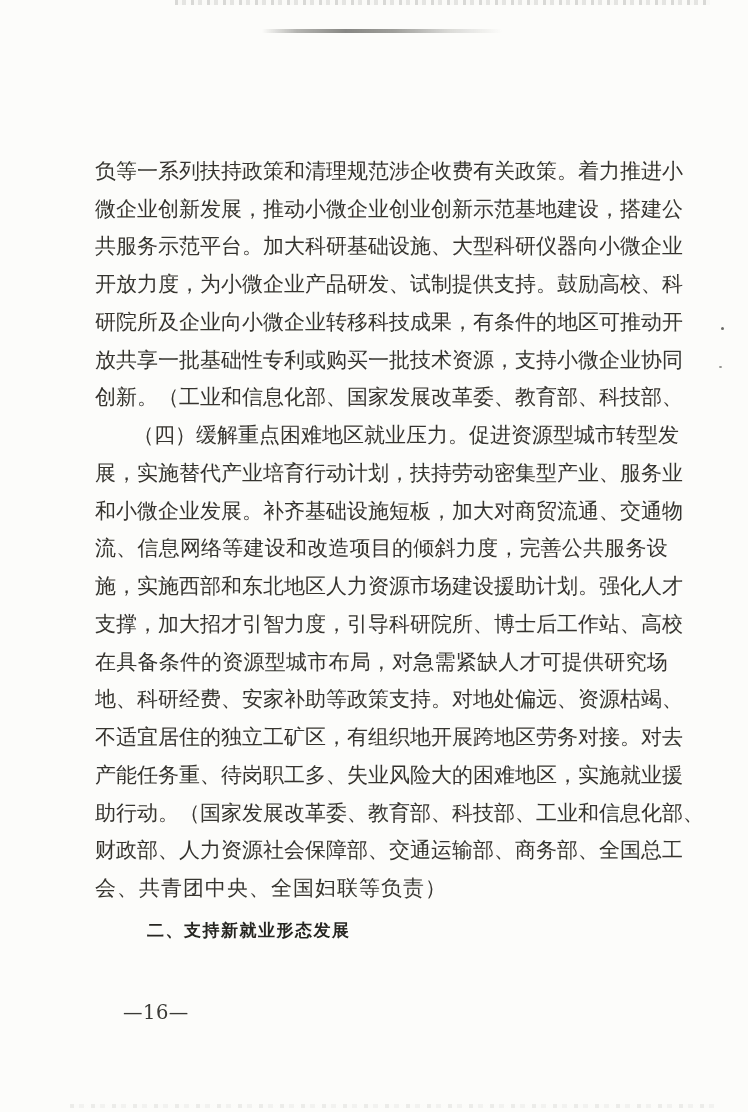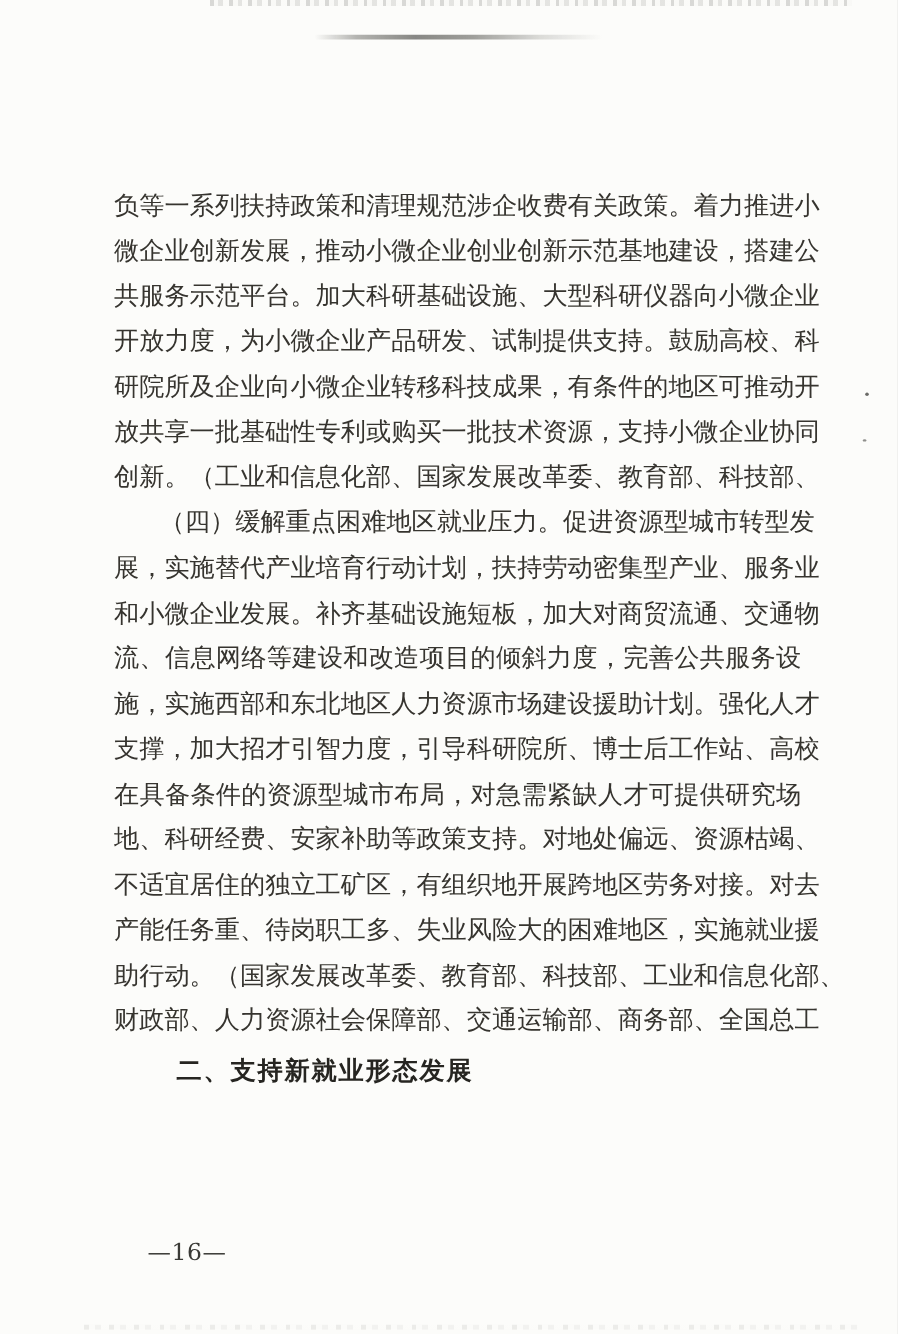--- a/index.html
+++ b/index.html
@@ -32,32 +32,32 @@
     color: #36342f;
     white-space: nowrap;
   }
   .just { justify-content: space-between; }
   .just span { display: inline-block; }
   .plain { letter-spacing: 1px; }
   .indent { padding-left: 38px; }
   .heading {
     font-family: "DejaVu Sans", "Liberation Sans", sans-serif;
     font-weight: bold;
-    font-size: 21px;
+    font-size: 17px;
     letter-spacing: 1.5px;
     color: #262521;
     padding-left: 52px;
     height: 40px;
     margin-top: 3px;
   }
   
   .page-number {
     position: absolute;
     left: 123px;
-    top: 1032px;
+    top: 1001px;
     font-size: 19.5px;
     letter-spacing: 0.5px;
     color: #3a3a36;
     font-family: "DejaVu Serif", "Liberation Serif", serif;
   }
   
   .smudge-top {
     position: absolute;
     left: 175px; top: 0;
     width: 535px; height: 5px;
@@ -672,20 +672,21 @@
         <span>、</span>
         <span>商</span>
         <span>务</span>
         <span>部</span>
         <span>、</span>
         <span>全</span>
         <span>国</span>
         <span>总</span>
         <span>工</span>
       </div>
+    <div class="line plain">会、共青团中央、全国妇联等负责）</div>
     <div class="line heading">二、支持新就业形态发展</div>
   </div>
 
   <div class="page-number">—16—</div>
 
   <div class="dot dot-1"></div>
   <div class="dot dot-2"></div>
   <div class="smudge-bottom"></div>
 
 </div>

